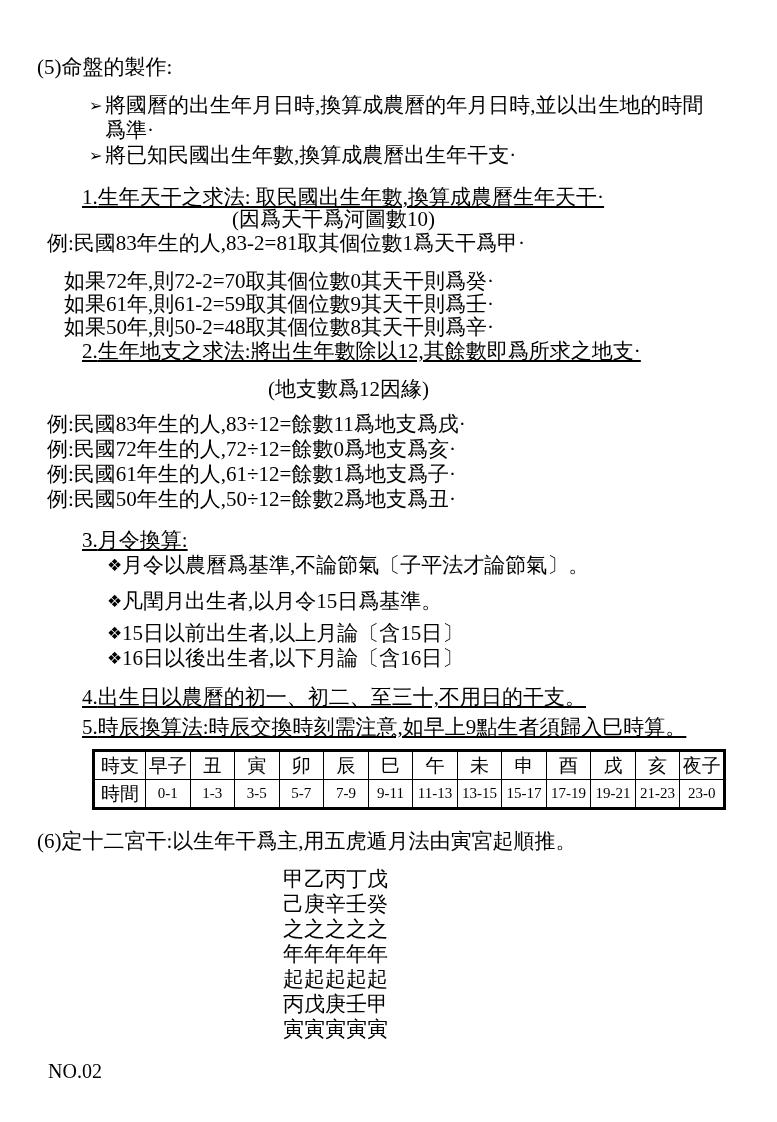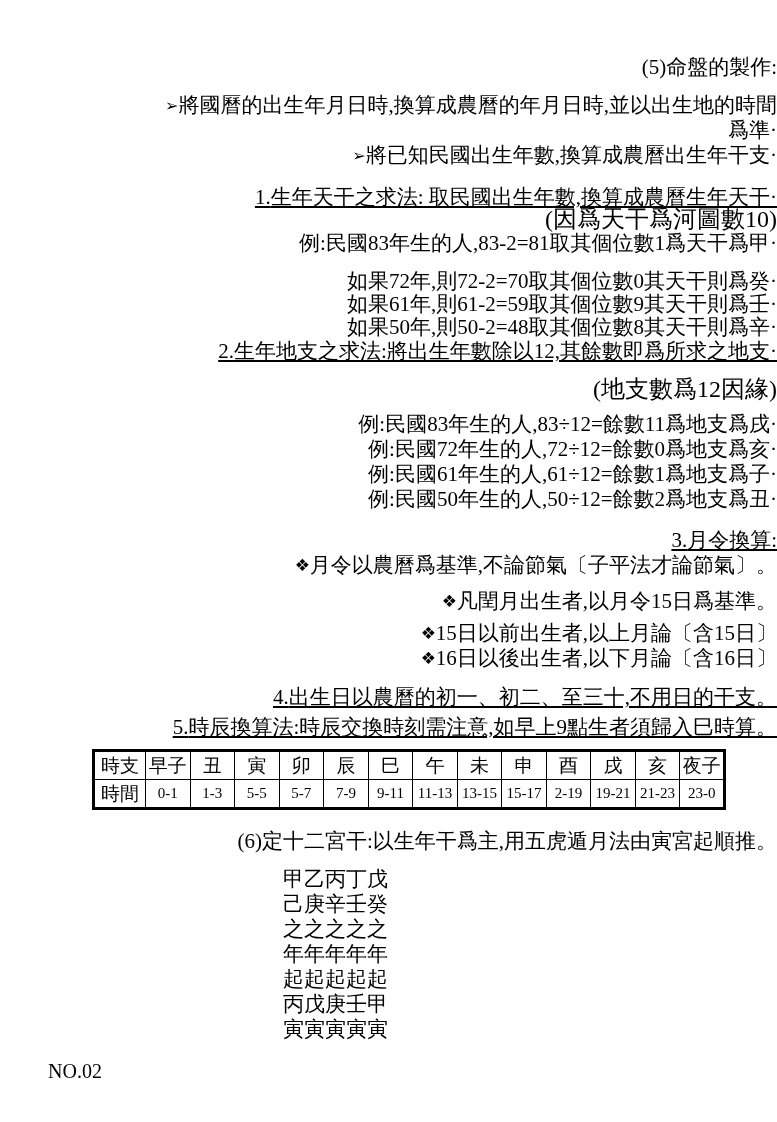--- a/index.html
+++ b/index.html
@@ -5,34 +5,34 @@
   html,body{margin:0;padding:0;background:#fff;}
   .page{
     position:relative;
     width:777px;height:1122px;
     background:#fff;color:#000;
     font-family:"Liberation Serif","DejaVu Serif",serif;
     box-sizing:border-box;
     padding-top:55px;
     overflow:hidden;
   }
-  .line{font-size:21px;line-height:25px;white-space:nowrap;text-align:right;}
+  .line{font-size:21px;line-height:25px;white-space:nowrap;}
   .h5{margin-left:37px;}
   .h6{margin-left:37px;margin-top:19px;}
   .arrow{margin-left:89px;margin-top:13px;}
   .arrow2{margin-left:89px;margin-top:0;}
   .abul{display:inline-block;width:16px;font-size:16px;vertical-align:1px;}
   .cont{margin-left:105px;}
   .num{margin-left:82px;text-decoration:underline;}
   .m-item1{margin-top:17px;}
   .m-item2{margin-top:0;}
   .m-item3{margin-top:16px;}
   .m-item4{margin-top:14px;}
   .m-item5{margin-top:5px;}
-  .note{font-size:24px;}
+  .note{font-size:21px;}
   .note1{margin-left:232px;margin-top:-3px;}
   .note2{margin-left:268px;margin-top:13px;}
   .ex{margin-left:47px;}
   .ex-first{margin-top:-1px;}
   .exb-first{margin-top:10px;}
   .sub{margin-left:64px;line-height:23px;}
   .sub-first{margin-top:14px;}
   .dia{margin-left:107px;}
   .dbul{display:inline-block;width:15px;font-size:17px;vertical-align:1px;}
   .d1{}
@@ -123,28 +123,28 @@
       <td>申</td>
       <td>酉</td>
       <td>戌</td>
       <td>亥</td>
       <td>夜子</td>
     </tr>
     <tr>
       <td>時間</td>
       <td class="t">0-1</td>
       <td class="t">1-3</td>
-      <td class="t">5-5</td>
+      <td class="t">3-5</td>
       <td class="t">5-7</td>
       <td class="t">7-9</td>
       <td class="t">9-11</td>
       <td class="t">11-13</td>
       <td class="t">13-15</td>
       <td class="t">15-17</td>
-      <td class="t">2-19</td>
+      <td class="t">17-19</td>
       <td class="t">19-21</td>
       <td class="t">21-23</td>
       <td class="t">23-0</td>
     </tr>
   </tbody>
     </table>
 
   <div class="line h6">(6)定十二宮干:以生年干爲主,用五虎遁月法由寅宮起順推。</div>
 
   <div class="verse">

